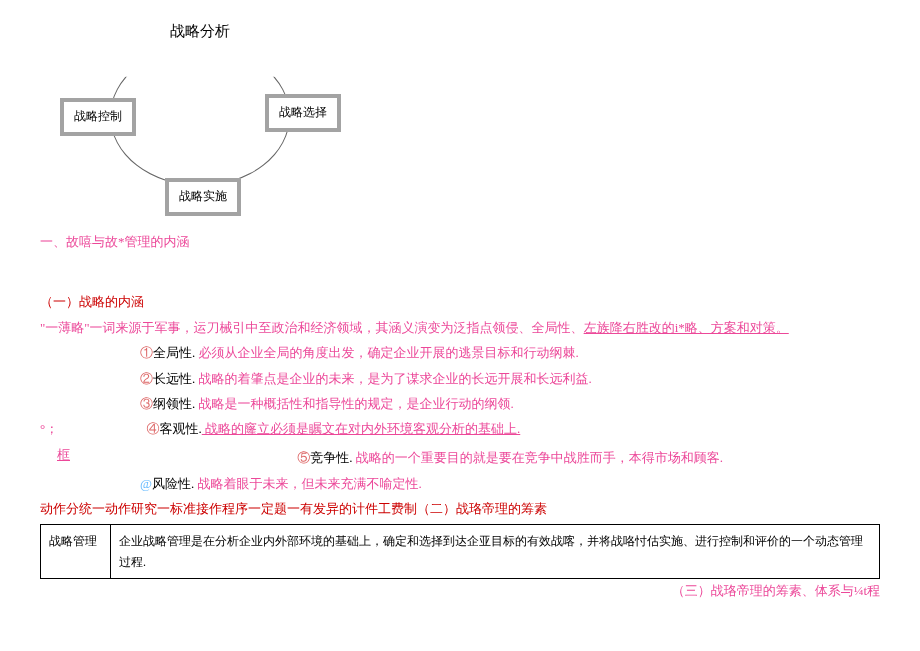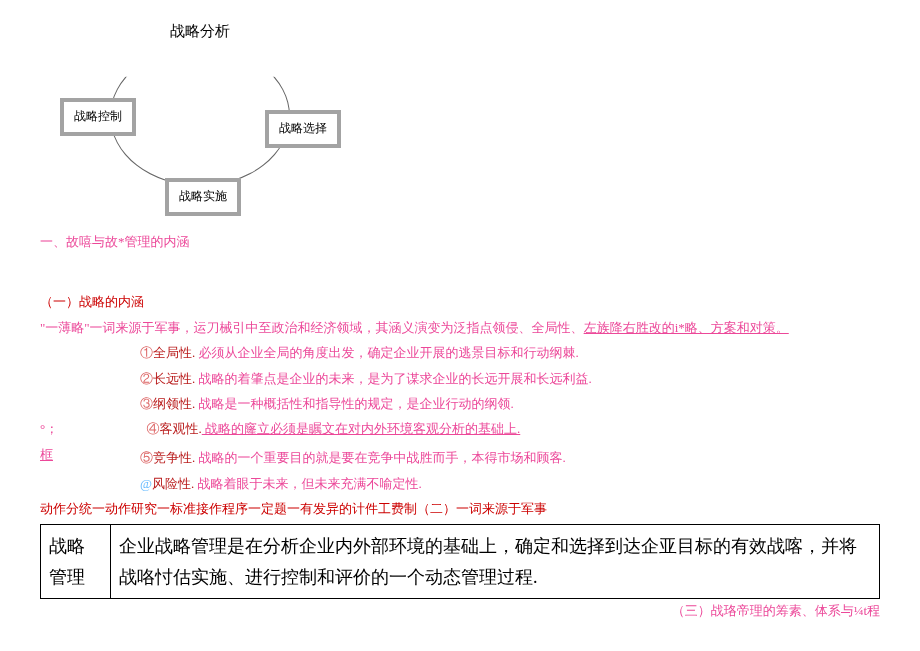--- a/index.html
+++ b/index.html
@@ -39,41 +39,41 @@
     }
     .node-box {
       position: absolute;
       border: 4px solid #a3a3a3;
       background: #fff;
       padding: 4px 10px;
       font-size: 12px;
       white-space: nowrap;
     }
     .node-left { top: 80px; left: 20px; }
-    .node-right { top: 92px; left: 225px; }
+    .node-right { top: 76px; left: 225px; }
     .node-bottom { top: 160px; left: 125px; }
     .section { margin-bottom: 2px; }
     .black { color: #ec4899; }
     .red { color: #c00; margin-top: 37px; }
     .pink { color: #d66; }
-    .blue { color: #b91c1c; }
+    .blue { color: #000000; }
     .lightblue { color: #6bf; }
-    .underline { text-decoration: underline; }
+    .underline { text-decoration: underline; text-align: right; }
     .indent1 { padding-left: 100px; }
     .side { display: inline-block; width: 30px; }
     table.def {
       border-collapse: collapse;
       width: 100%;
       margin-top: 4px;
     }
     table.def td {
       border: 1px solid #000;
       padding: 6px 8px;
       vertical-align: top;
-      font-size: 18px;
+      font-size: 12px;
       line-height: 1.7;
     }
     table.def td.label {
       width: 70px;
     }
   </style>
 </head>
 <body>
 
 <div class="diagram-area">
@@ -102,29 +102,29 @@
 
 <div class="section">
   <span class="side black">°；</span>
   <span style="display:inline-block; width:70px;"></span>
   <span class="pink">④</span><span class="blue">客观性.</span><span class="underline black"> 战略的窿立必须是瞩文在对内外环境客观分析的基础上.</span>
 </div>
 
 <div class="section">
   <span class="side black underline">框</span>
 </div>
-<div class="section indent1" style="margin-top:-22px;">
+<div class="section indent1" style="margin-top:-22px;text-align:center;">
   <span class="pink">⑤</span><span class="blue">竞争性.</span><span class="black"> 战略的一个重要目的就是要在竞争中战胜而手，本得市场和顾客.</span>
 </div>
 <div class="section indent1">
   <span class="lightblue">@</span><span class="blue">风险性.</span><span class="black"> 战略着眼于未来，但未来充满不喻定性.</span>
 </div>
 
 <div class="section">
-  <span class="red">动作分统一动作研究一标准接作程序一定题一有发异的计件工费制</span><span class="red">（二）一词来源于军事</span>
+  <span class="red">动作分统一动作研究一标准接作程序一定题一有发异的计件工费制</span><span class="red">（二）战珞帝理的筹素</span>
 </div>
 
 <table class="def">
   <tbody>
       <tr>
     <td class="label">战略管理</td>
     <td>企业战略管理是在分析企业内外部环境的基础上，确定和选择到达企亚目标的有效战喀，并将战咯忖估实施、进行控制和评价的一个动态管理过程.</td>
   </tr>
 </tbody>
   </table>

